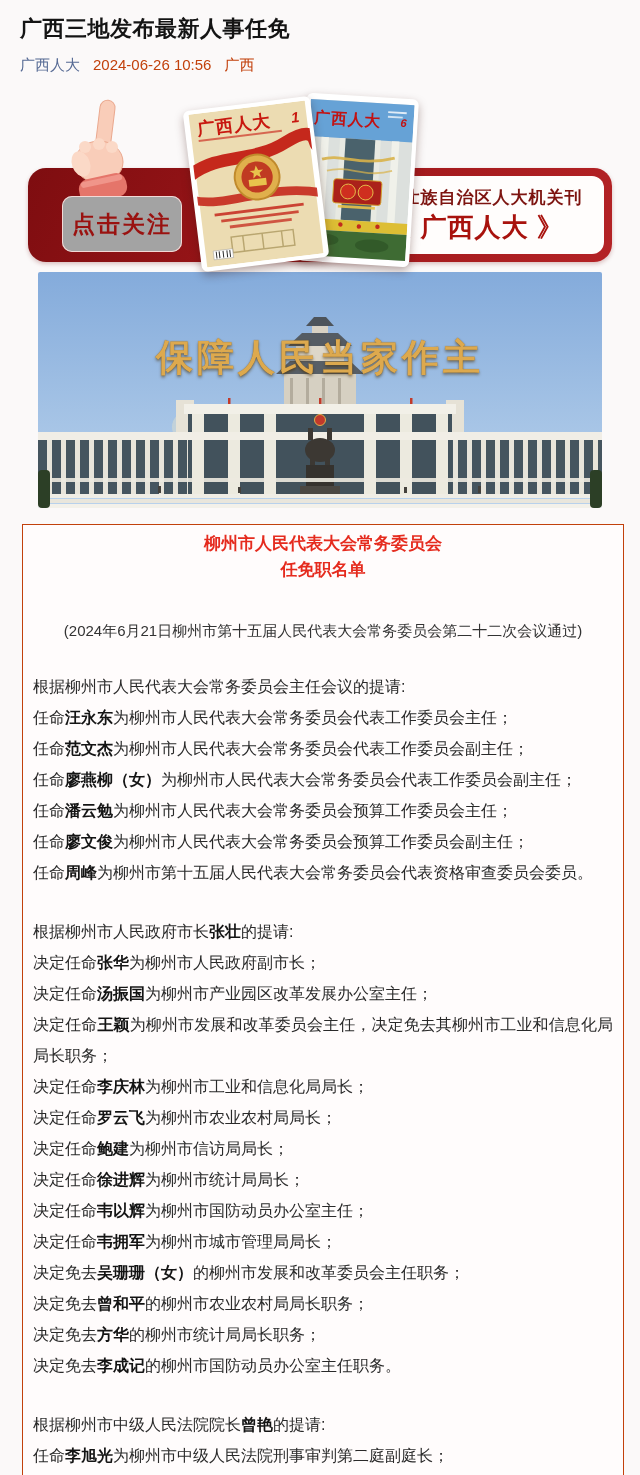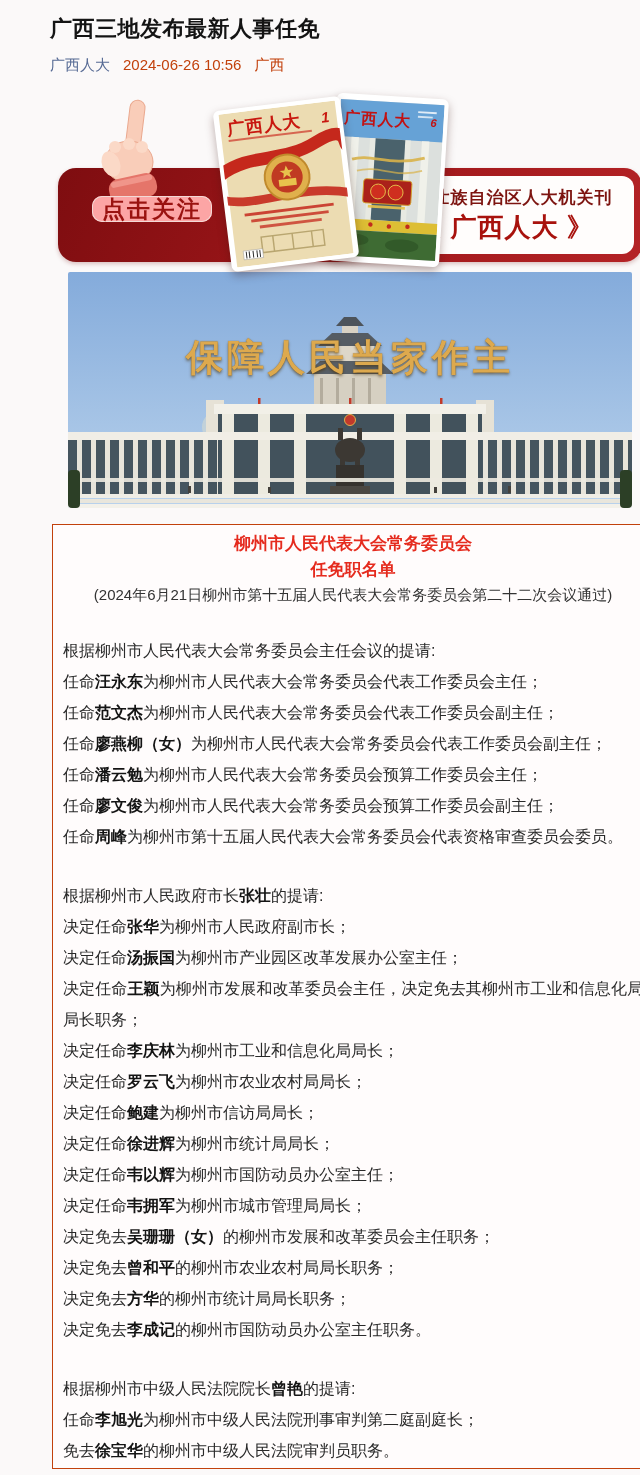--- a/index.html
+++ b/index.html
@@ -1,38 +1,38 @@
 <!DOCTYPE html>
 <html><head>
 <meta charset="utf-8">
 <style>
   * { margin:0; padding:0; box-sizing:border-box; }
   html,body { background:#f3f2f1; }
   body { font-family:"Liberation Sans","DejaVu Sans",sans-serif; }
   .page {
     position:relative; width:640px; height:1475px; margin:0 auto;
-    background:#fbf9f9; overflow:hidden;padding-left:30px;
+    background:#fbf9f9; overflow:hidden;
   }
   
   .article-head { padding:14px 20px 0 20px; }
   .article-title { font-size:22px; font-weight:bold; color:#141414; line-height:30px; letter-spacing:.5px; }
   .byline { margin-top:11px; font-size:15px; line-height:20px; display:flex; gap:13px; align-items:baseline; }
   .byline .account { color:#576b95; cursor:pointer; }
   .byline .date, .byline .loc { color:#c2410c; }
   
   .promo { position:relative; height:172px; margin-top:15px; }
   .promo-band {
     position:absolute; left:28px; top:78px; width:584px; height:94px;
     border-radius:18px;
     background:linear-gradient(115deg,#7e0d10 0%,#9c1619 45%,#b42326 100%);
     box-shadow:0 2px 4px rgba(120,20,20,.25);
   }
   .follow-btn {
-    position:absolute; left:62px; top:106px; width:120px; height:26px;
-    background:#fca5a5; border-radius:10px; display:flex; align-items:center; justify-content:center;
+    position:absolute; left:62px; top:106px; width:120px; height:56px;
+    background:#a3a3a3; border-radius:10px; display:flex; align-items:center; justify-content:center;
     font-size:23px; font-weight:bold; color:#9a1210; letter-spacing:2px; cursor:pointer;
     box-shadow:inset 0 0 0 1px #f3d9d6;
   }
   .journal-panel {
     position:absolute; left:345px; top:86px; width:259px; height:78px;
     background:#fffdfc; border-radius:12px; text-align:center; padding-top:12px;
   }
   .journal-line1 { font-size:17px; font-weight:bold; color:#7d1410; letter-spacing:1px; line-height:20px; }
   .journal-line2 { font-size:26px; font-weight:bold; color:#a8120d; letter-spacing:1px; line-height:32px; margin-top:3px; }
   .hand { position:absolute; left:52px; top:4px; width:88px; height:104px; }
@@ -52,21 +52,21 @@
     color:#dda94e; text-shadow:0 2px 3px rgba(70,45,5,.55),0 0 1px rgba(130,90,20,.8);
   }
   .hero-line1 { top:20px; font-size:37px; letter-spacing:2px; }
   .hero-line2 { top:61px; font-size:37px; letter-spacing:4px; }
   
   .notice {
     margin:16px 0 0 22px; width:602px; min-height:941px;
     background:#fffcfc; border:1px solid #c2410c; padding:6px 10px 2px 10px;
   }
   .notice-title { text-align:center; font-size:17px; font-weight:bold; color:#e52b1e; line-height:26px; }
-  .notice-subtitle { text-align:center; font-size:15px; color:#333; line-height:24px; }
+  .notice-subtitle { text-align:center; font-size:15px; color:#333; line-height:24px;margin-top:36px; }
   .notice-body { margin-top:28px; }
   .section + .section { margin-top:28px; }
   .line { font-size:16px; line-height:31px; color:#2a2a2a; text-align:justify; }
   .line strong { color:#141414; }
 </style>
 </head>
 <body>
 
 <div class="page">
 

